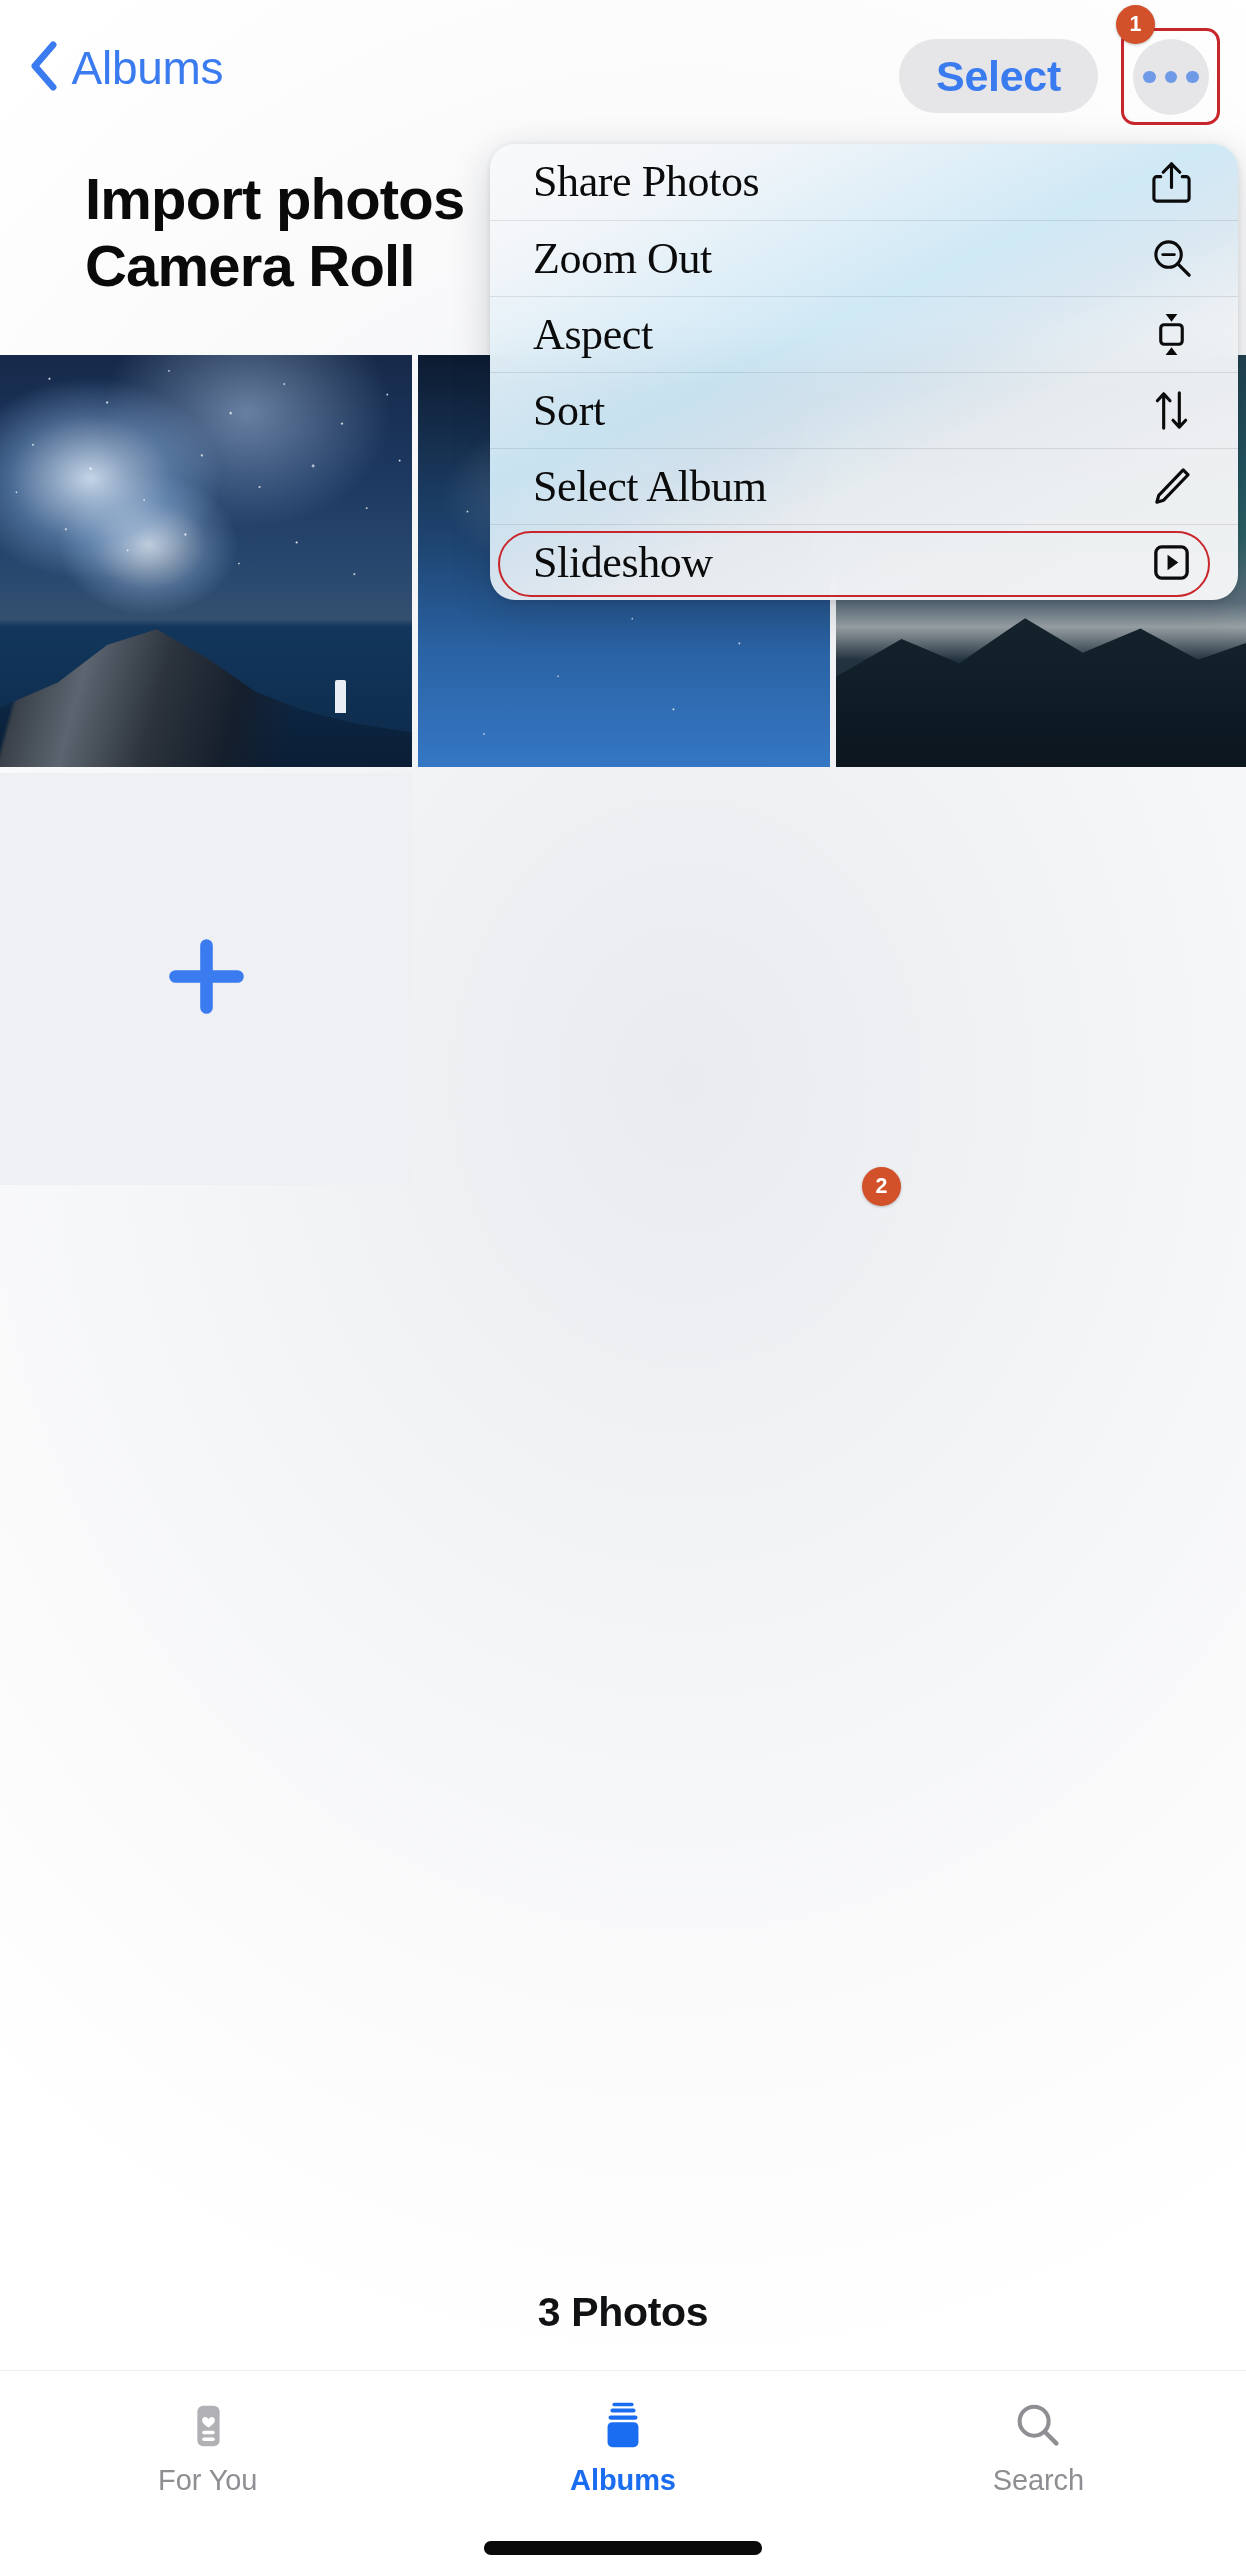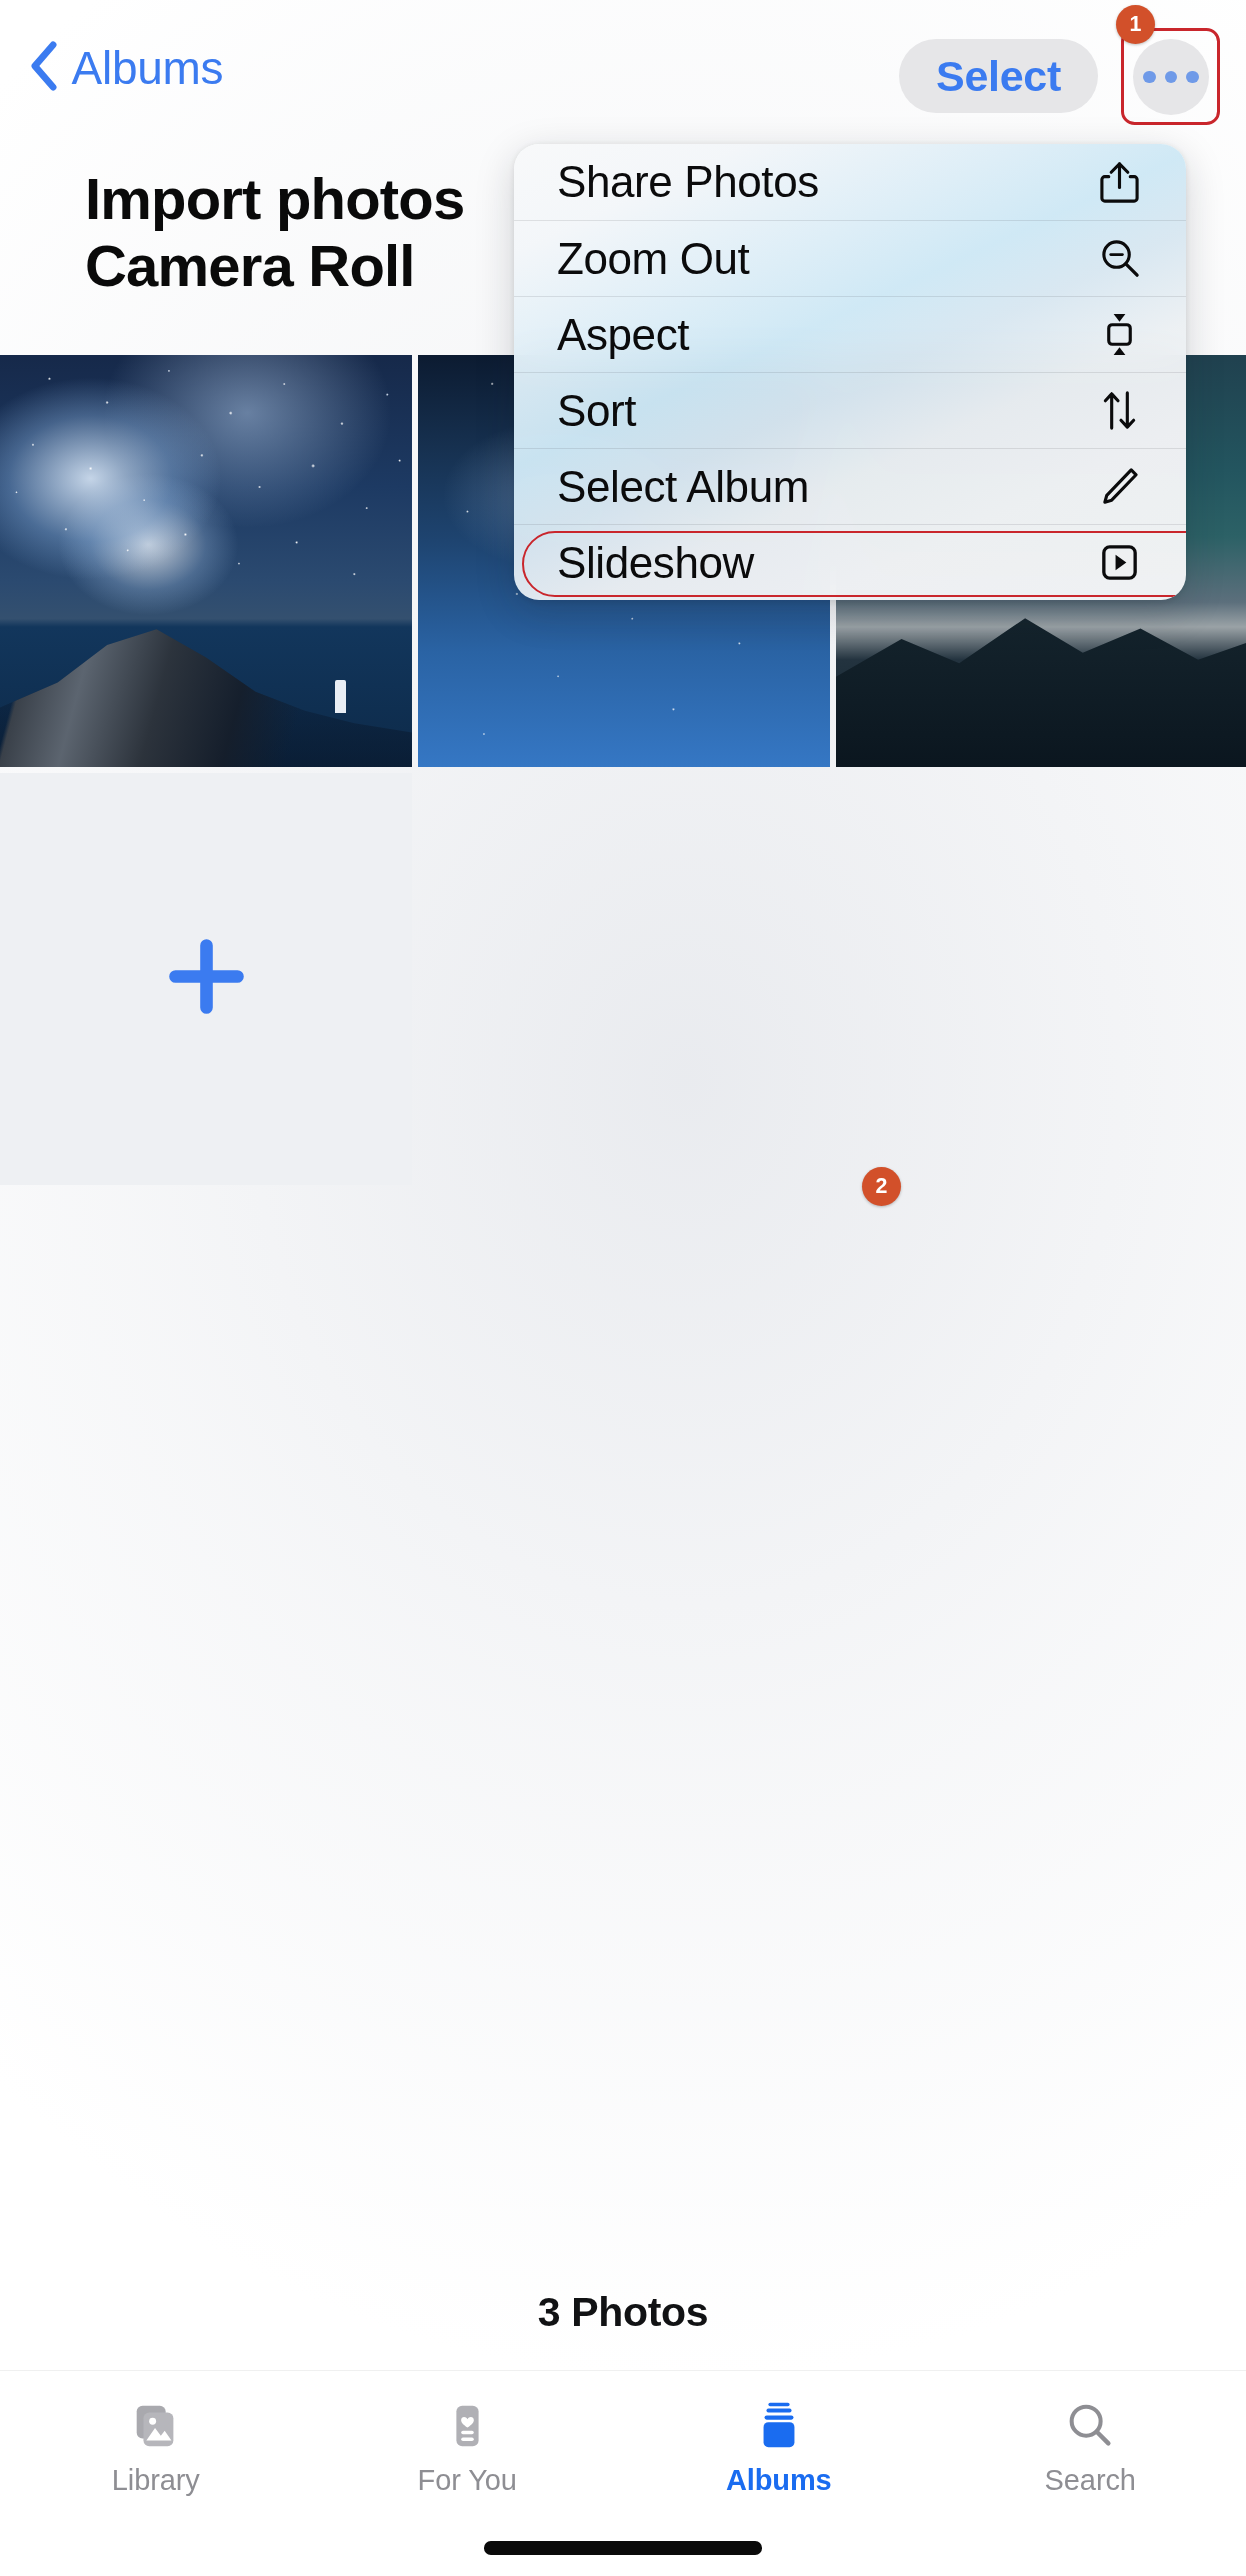--- a/index.html
+++ b/index.html
@@ -253,37 +253,38 @@
     background: #eef0f3;
     display: flex;
     align-items: center;
     justify-content: center;
     cursor: pointer;
   }
 
   
   #context-menu {
     position: absolute;
-    left: 514px; top: 144px;
-    width: 672px;
+    left: 490px; top: 144px;
+    width: 748px;
     border-radius: 25px;
     overflow: hidden;
     box-shadow: 0 11.6px 39px rgba(20,25,40,0.18), 0 1.9px 7.8px rgba(20,25,40,0.10);
     background:
       linear-gradient(155deg,
         rgba(248,249,250,0.97) 0%,
         rgba(243,246,249,0.97) 14%,
         rgba(222,238,247,0.97) 30%,
         rgba(206,232,245,0.97) 42%,
         rgba(216,231,241,0.97) 52%,
         rgba(236,240,243,0.97) 64%,
         rgba(243,244,246,0.97) 78%,
         rgba(245,246,247,0.97) 100%);
     backdrop-filter: blur(21.4px);
     z-index: 40;
+    font-family: Liberation Serif, serif;
   }
 
   .menu-item {
     position: relative;
     height: 76px;
     display: flex;
     align-items: center;
     justify-content: space-between;
     padding: 0 43px 0 43px;
     cursor: pointer;
@@ -505,31 +506,20 @@
     </div>
 
   </div>
 
   <div class="step-badge" id="badge-two">2</div>
 
   <div id="photo-count">3 Photos</div>
 
   <div id="tabbar">
 
-    <div class="tab-item">
-      <span class="tab-icon">
-        <svg width="56" height="56" viewBox="0 0 58 58" fill="none">
-          <rect x="9" y="8" width="30" height="34" rx="6" fill="#a9a9ae"></rect>
-          <rect x="16" y="15" width="31" height="35" rx="6" fill="#b6b6bb"></rect>
-          <path d="M19 44 L28 31 L34 39 L38 34 L45 44 Z" fill="#ffffff"></path>
-          <circle cx="25.5" cy="24" r="3.6" fill="#ffffff"></circle>
-        </svg>
-      </span>
-      <span class="tab-label">Library</span>
-    </div>
 
     <div class="tab-item">
       <span class="tab-icon">
         <svg width="56" height="56" viewBox="0 0 58 58" fill="none">
           <rect x="18" y="8" width="23" height="42" rx="6" fill="#b0b0b5"></rect>
           <path d="M29.5 22 c-1.6 -3.4 -6.6 -3 -6.6 1 0 3.1 4.2 5.9 6.6 7.6 2.4 -1.7 6.6 -4.5 6.6 -7.6 0 -4 -5 -4.4 -6.6 -1 Z" fill="#ffffff"></path>
           <rect x="23" y="34" width="13" height="3.6" rx="1.8" fill="#ffffff"></rect>
           <rect x="23" y="41" width="13" height="3.6" rx="1.8" fill="#ffffff"></rect>
         </svg>
       </span>

